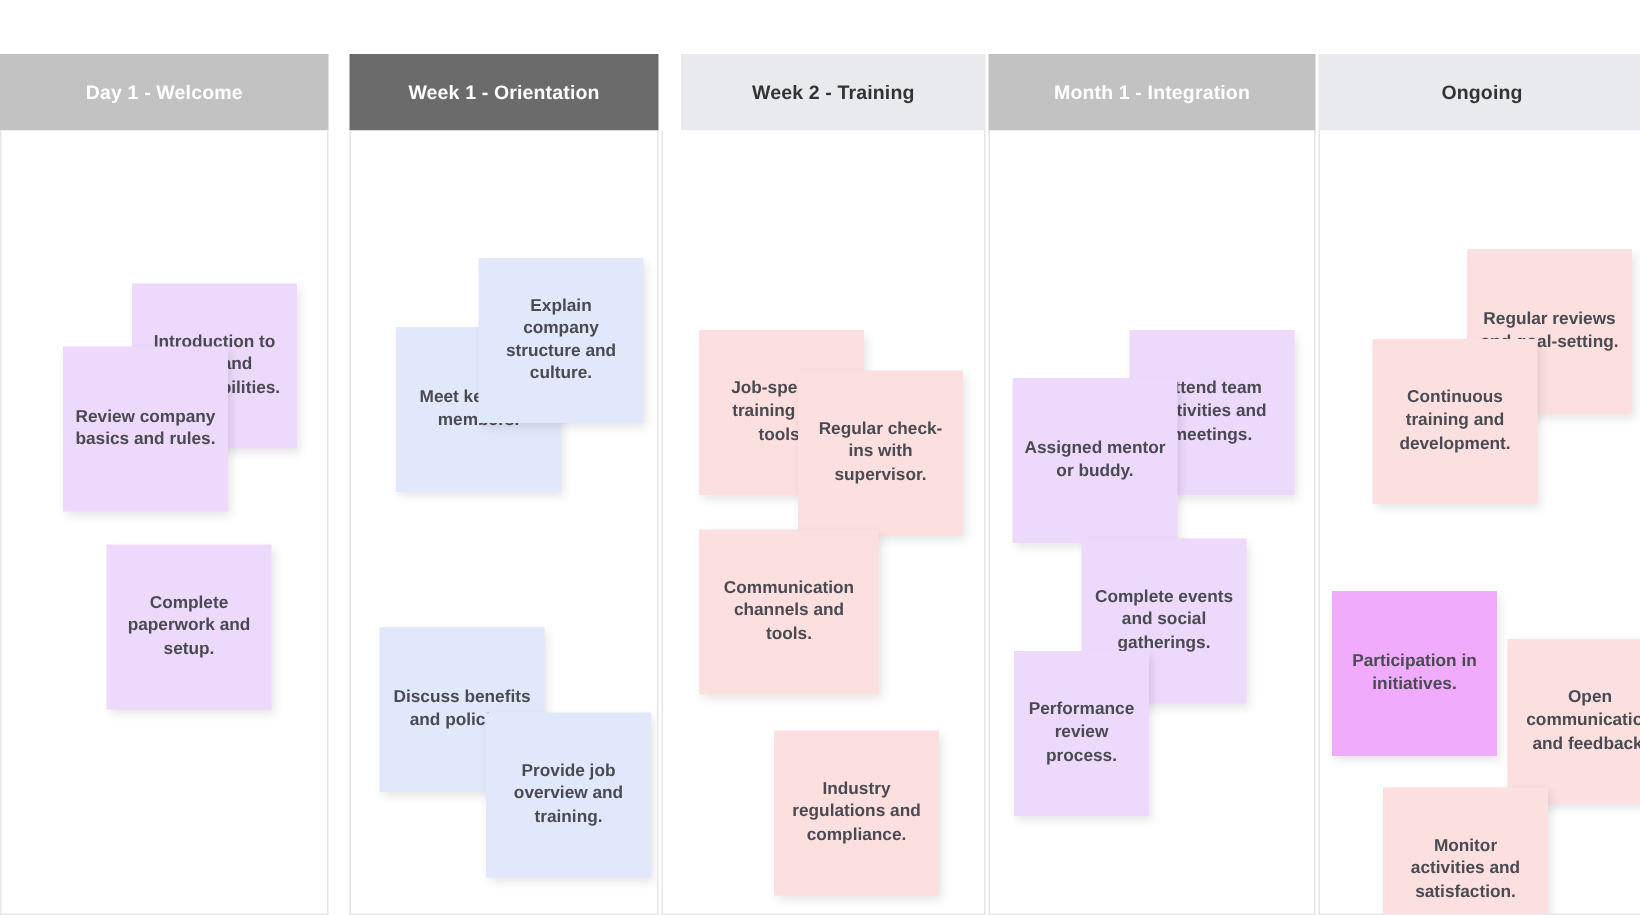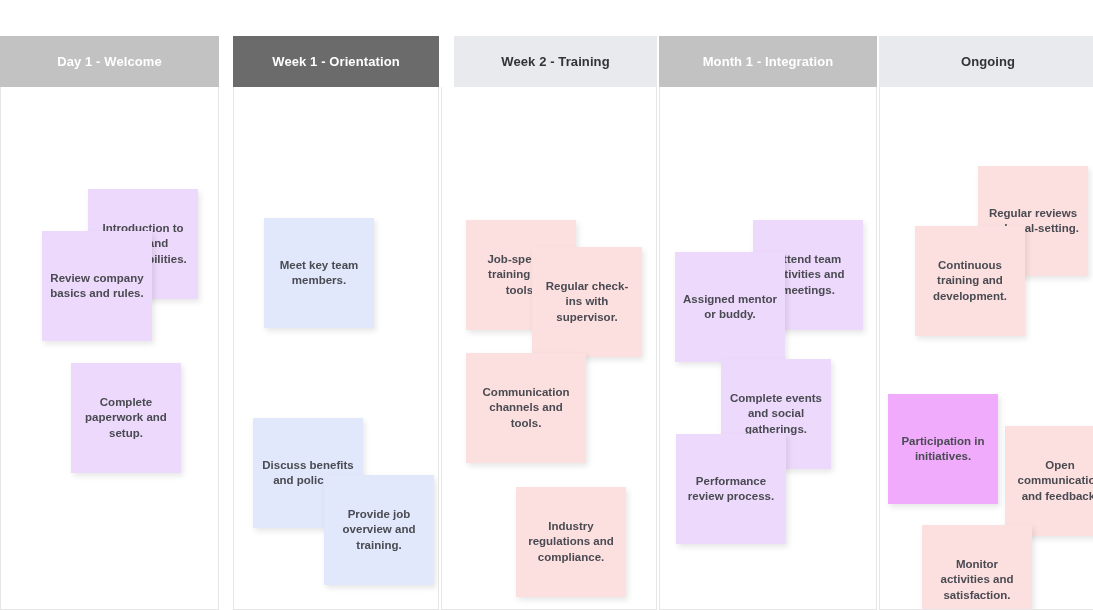--- a/index.html
+++ b/index.html
@@ -87,20 +87,21 @@
         <div class="note" style="left: 87px; top: 102px; width: 110px; height: 110px; background: rgb(237, 217, 251); z-index: 1;"><span>Introduction to team and responsibilities.</span></div>
         <div class="note" style="left: 41px; top: 144px; width: 110px; height: 110px; background: rgb(237, 217, 251); z-index: 2;"><span>Review company basics and rules.</span></div>
         <div class="note" style="left: 70px; top: 276px; width: 110px; height: 110px; background: rgb(237, 217, 251); z-index: 3;"><span>Complete paperwork and setup.</span></div>
       </div>
     </div>
     <div class="col-gap"></div>
     <div class="column" style="width: 218px; flex: 0 0 218px; padding-left: 12px;">
       <div class="col-header" style="background: rgb(107, 107, 107); color: rgb(255, 255, 255);">Week 1 - Orientation</div>
       <div class="col-body">
         <div class="note" style="left: 30px; top: 131px; width: 110px; height: 110px; background: rgb(226, 232, 251); z-index: 1;"><span>Meet key team members.</span></div>
+        <div class="note" style="left: 85px; top: 85px; width: 110px; height: 110px; background: rgb(226, 232, 251); z-index: 2;"><span>Explain company structure and culture.</span></div>
         <div class="note" style="left: 19px; top: 331px; width: 110px; height: 110px; background: rgb(226, 232, 251); z-index: 3;"><span>Discuss benefits and policies.</span></div>
         <div class="note" style="left: 90px; top: 388px; width: 110px; height: 110px; background: rgb(226, 232, 251); z-index: 4;"><span>Provide job overview and training.</span></div>
       </div>
     </div>
     <div class="col-gap"></div>
     <div class="column" style="width: 216px; flex: 0 0 216px;">
       <div class="col-header" style="background: rgb(232, 234, 238); color: rgb(51, 51, 51); margin-left: 13px;">Week 2 - Training</div>
       <div class="col-body">
         <div class="note" style="left: 24px; top: 133px; width: 110px; height: 110px; background: rgb(252, 224, 224); z-index: 1;"><span>Job-specific training and tools.</span></div>
         <div class="note" style="left: 90px; top: 160px; width: 110px; height: 110px; background: rgb(252, 224, 224); z-index: 2;"><span>Regular check-ins with supervisor.</span></div>
@@ -108,21 +109,21 @@
         <div class="note" style="left: 74px; top: 400px; width: 110px; height: 110px; background: rgb(252, 224, 224); z-index: 4;"><span>Industry regulations and compliance.</span></div>
       </div>
     </div>
     <div class="col-gap"></div>
     <div class="column" style="width: 218px; flex: 0 0 218px;">
       <div class="col-header" style="background: rgb(194, 194, 194); color: rgb(255, 255, 255);">Month 1 - Integration</div>
       <div class="col-body">
         <div class="note" style="left: 93px; top: 133px; width: 110px; height: 110px; background: rgb(237, 217, 251); z-index: 1;"><span>Attend team activities and meetings.</span></div>
         <div class="note" style="left: 15px; top: 165px; width: 110px; height: 110px; background: rgb(237, 217, 251); z-index: 2;"><span>Assigned mentor or buddy.</span></div>
         <div class="note" style="left: 61px; top: 272px; width: 110px; height: 110px; background: rgb(237, 217, 251); z-index: 3;"><span>Complete events and social gatherings.</span></div>
-        <div class="note" style="left: 16px; top: 347px; width: 110px; height: 110px; background: rgb(237, 217, 251); z-index: 4; text-align: center;"><span>Performance review process.</span></div>
+        <div class="note" style="left: 16px; top: 347px; width: 90px; height: 110px; background: rgb(237, 217, 251); z-index: 4; text-align: center;"><span>Performance review process.</span></div>
       </div>
     </div>
     <div class="col-gap"></div>
     <div class="column" style="width: 218px; flex: 0 0 218px;">
       <div class="col-header" style="background: rgb(232, 234, 238); color: rgb(51, 51, 51);">Ongoing</div>
       <div class="col-body">
         <div class="note" style="left: 98px; top: 79px; width: 110px; height: 110px; background: rgb(252, 224, 224); z-index: 1;"><span>Regular reviews and goal-setting.</span></div>
         <div class="note" style="left: 35px; top: 139px; width: 110px; height: 110px; background: rgb(252, 224, 224); z-index: 2;"><span>Continuous training and development.</span></div>
         <div class="note" style="left: 125px; top: 339px; width: 110px; height: 110px; background: rgb(252, 224, 224); z-index: 3;"><span>Open communication and feedback.</span></div>
         <div class="note" style="left: 8px; top: 307px; width: 110px; height: 110px; background: #f0abfc; z-index: 4;"><span>Participation in initiatives.</span></div>

